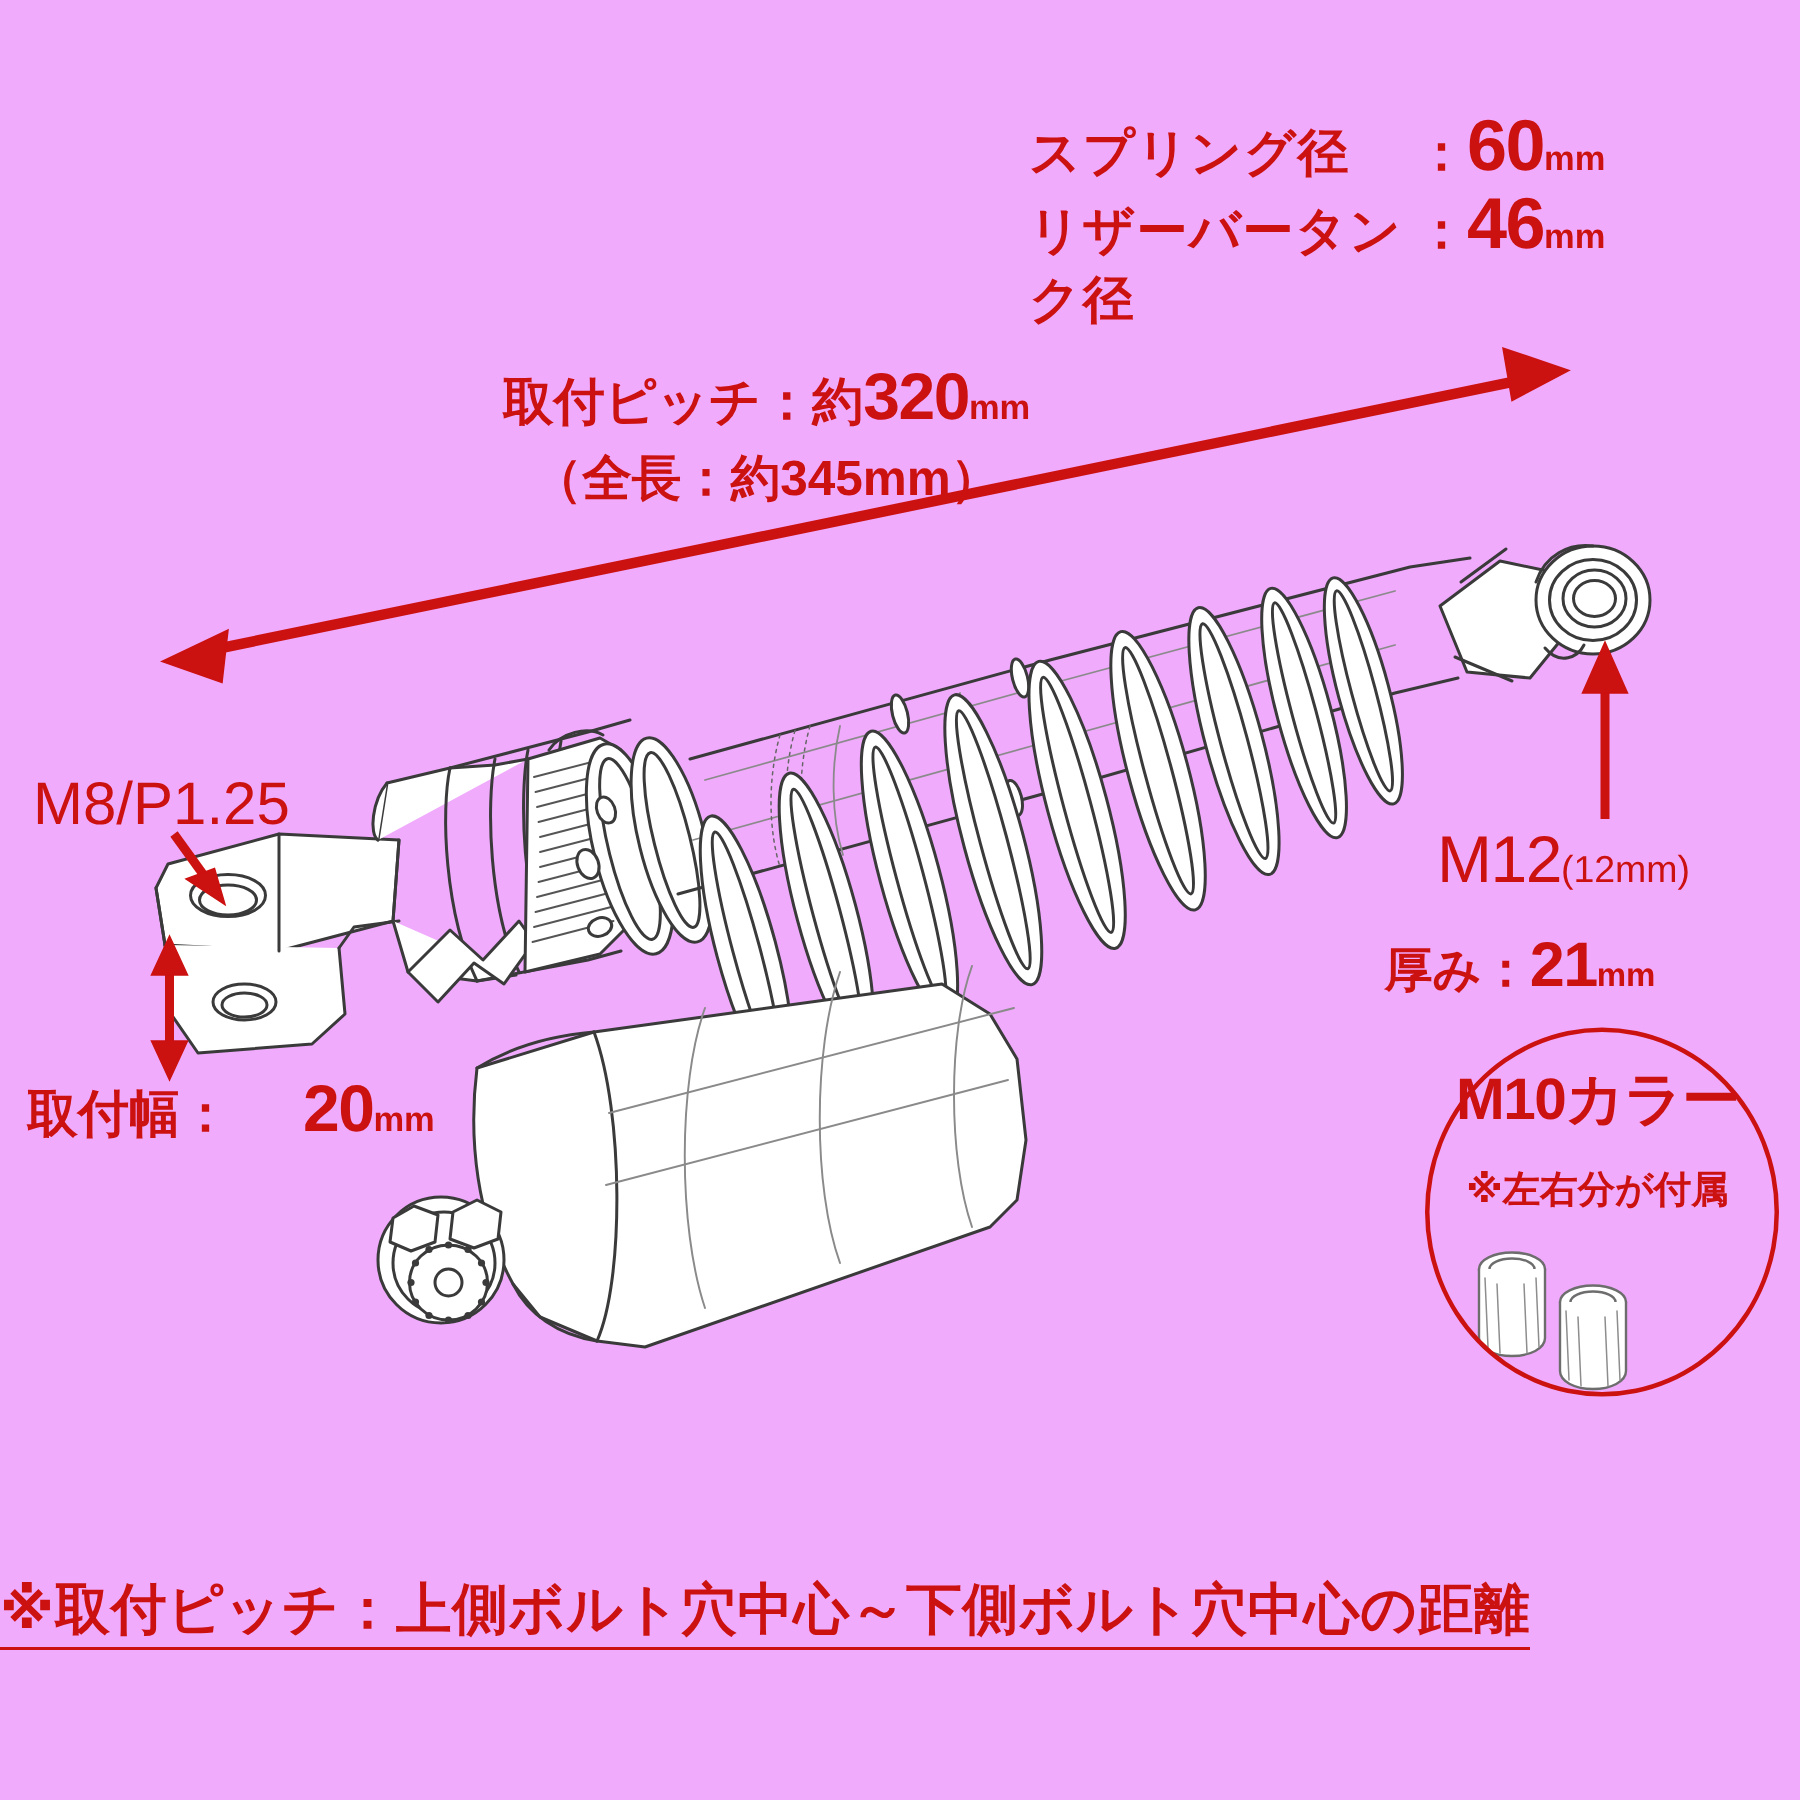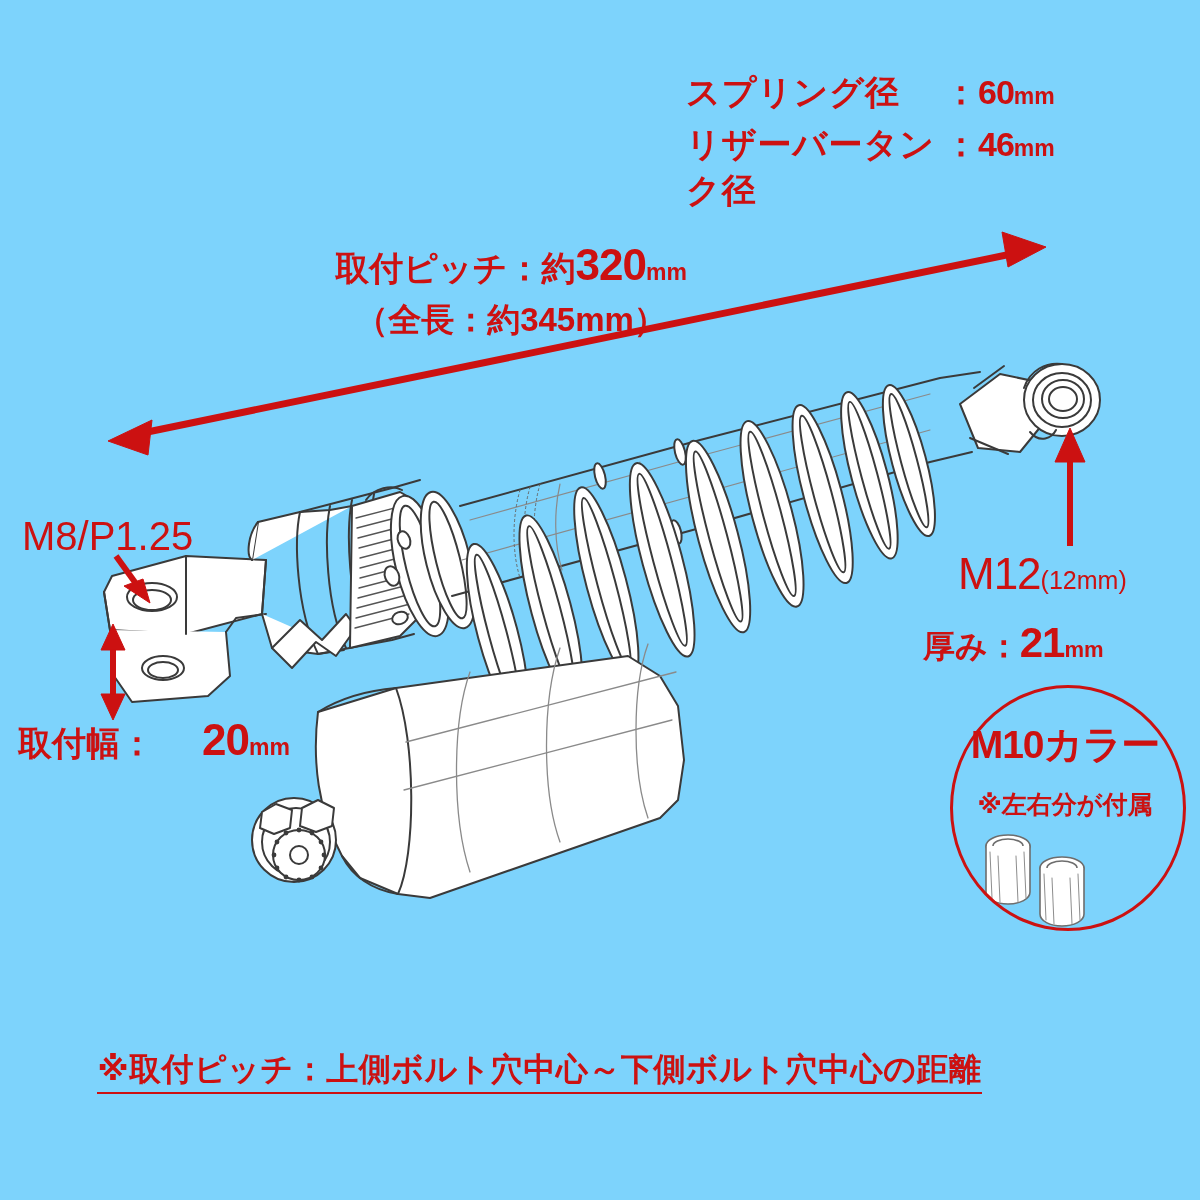--- a/index.html
+++ b/index.html
@@ -1,30 +1,30 @@
 <!DOCTYPE html>
 <html lang="ja"><head>
 <meta charset="utf-8">
 <style>
   html,body{margin:0;padding:0;background:#fff;}
   body{
     width:1200px;height:1200px;overflow:hidden;
     font-family:"Liberation Sans","DejaVu Sans",sans-serif;
     position:relative;
   }
-  #stage{position:absolute;left:0;top:0;width:1200px;height:1200px;background:#7dd3fc;}
+  #stage{position:absolute;left:0;top:0;width:1200px;height:1200px;background:#f0abfc;}
   .lbl{position:absolute;color:#cc1111;white-space:nowrap;font-weight:bold;line-height:1;}
   svg.art{position:absolute;left:0;top:0;width:1200px;height:1200px;overflow:visible;}
 
   
   #spec-block{position:absolute;left:686px;top:70px;}
   .spec-row{display:flex;align-items:baseline;height:52px;}
   .spec-name{color:#cc1111;font-weight:bold;font-size:34px;letter-spacing:1px;}
   .spec-colon{color:#cc1111;font-weight:bold;font-size:34px;}
-  .spec-val{color:#cc1111;font-weight:bold;font-size:34px;letter-spacing:-1px;}
+  .spec-val{color:#cc1111;font-weight:bold;font-size:48px;letter-spacing:-1px;}
   .spec-unit{color:#cc1111;font-weight:bold;font-size:23px;}
   #spec-r1 .spec-name{width:258px;}
   #spec-r2 .spec-name{width:258px;}
 
   
   #pitch-block{position:absolute;left:326px;top:240px;text-align:center;width:370px;}
   .pitch-l1{color:#cc1111;font-weight:bold;font-size:34px;white-space:nowrap;}
   .pitch-l1 .big{font-size:44px;letter-spacing:-1px;}
   .pitch-l1 .sm{font-size:23px;}
   .pitch-l2{color:#cc1111;font-weight:bold;font-size:33px;white-space:nowrap;margin-top:6px;}
@@ -42,27 +42,27 @@
   #thick-label .big{font-size:42px;letter-spacing:-1px;}
   #thick-label .sm{font-size:22px;}
 
   
   #acc-circle{
     position:absolute;left:950px;top:685px;width:230px;height:240px;
     border:3px solid #cc1111;border-radius:50%;
   }
   #acc-text{position:absolute;left:950px;top:700px;width:230px;text-align:center;color:#cc1111;}
   .acc-l1{font-size:29px;font-weight:bold;letter-spacing:1px;}
-  .acc-l2{font-size:39px;font-weight:bold;letter-spacing:-1px;margin-top:18px;}
+  .acc-l2{font-size:39px;font-weight:bold;letter-spacing:-1px;margin-top:6px;}
   .acc-l3{font-size:25px;font-weight:bold;margin-top:16px;letter-spacing:0px;}
 
   
   #footnote{
-    position:absolute;left:0;top:1048px;width:1079px;text-align:center;
-    color:#cc1111;font-size:32px;font-weight:bold;letter-spacing:0.5px;
+    position:absolute;left:0;top:1048px;width:1079px;text-align:left;
+    color:#cc1111;font-size:37px;font-weight:bold;letter-spacing:0.5px;
   }
   #footnote span{border-bottom:2px solid #cc1111;padding-bottom:5px;}
 </style>
 </head>
 <body>
 
 <div id="stage">
 
   <svg class="art" viewBox="0 0 1200 1200">
     <defs>

